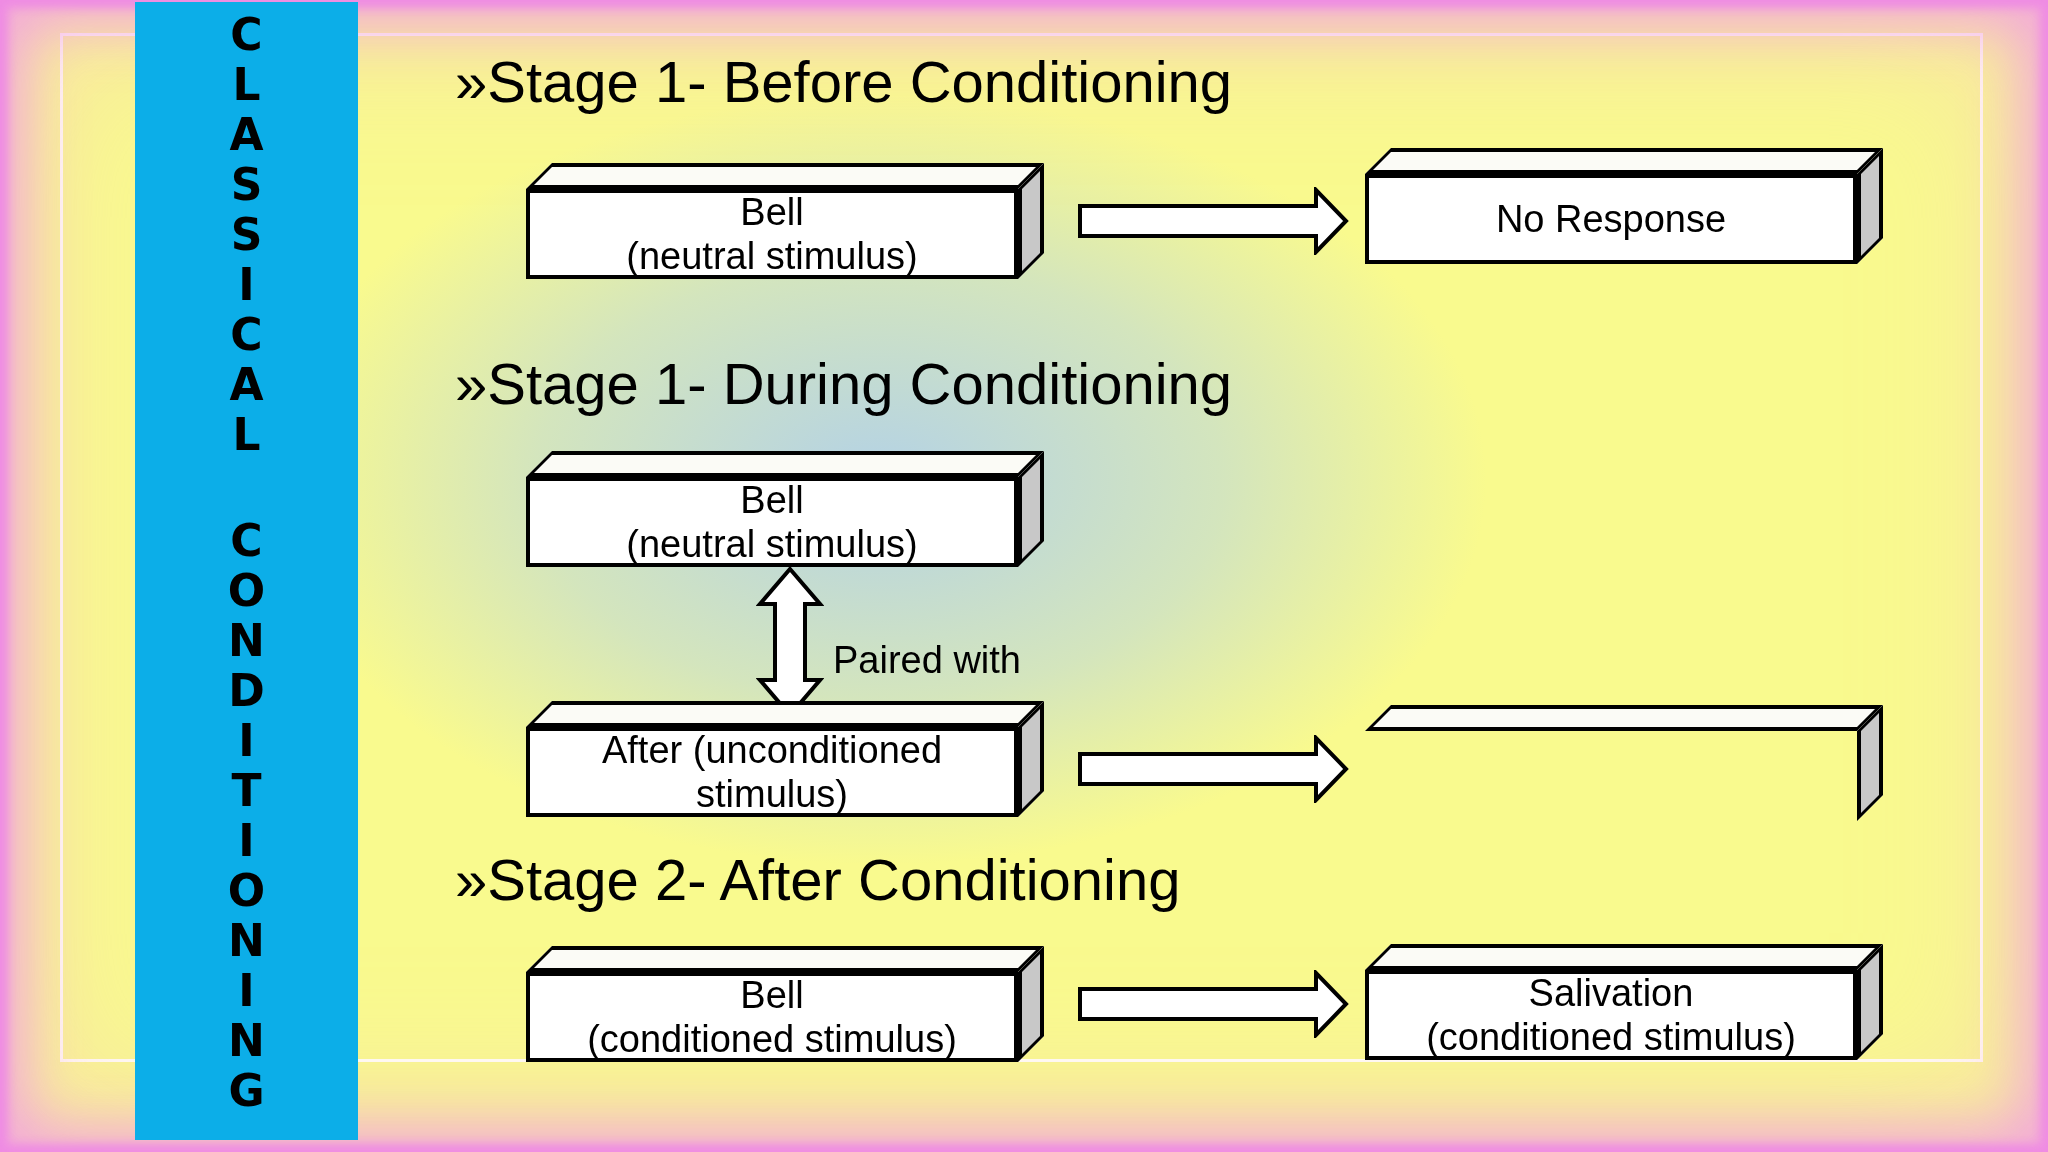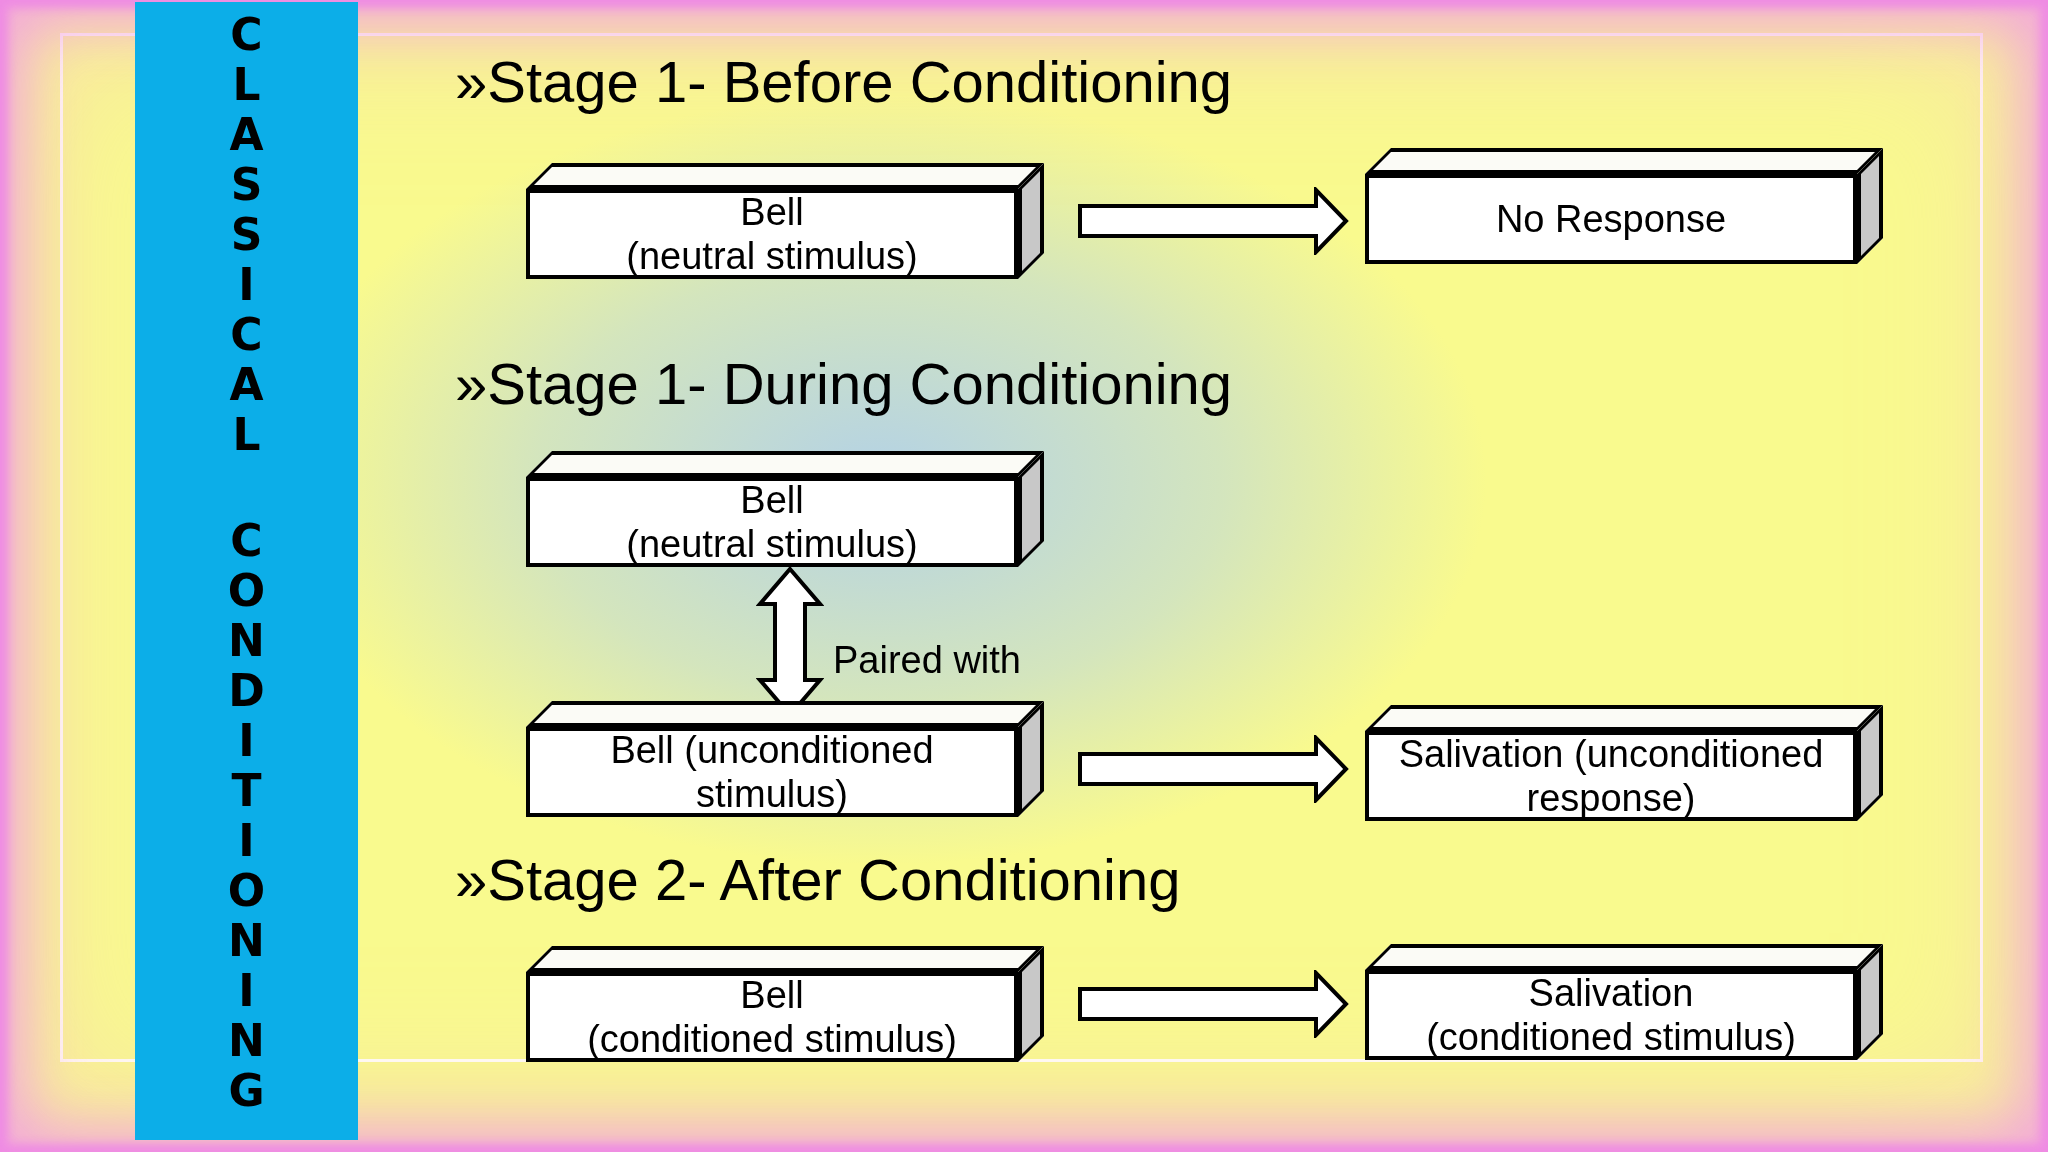--- a/index.html
+++ b/index.html
@@ -211,36 +211,32 @@
   <svg class="varrow" style="left:756px; top:566px" width="68" height="152" viewBox="0 0 68 152">
     <polygon points="34,3 64,38 49,38 49,114 64,114 34,149 4,114 19,114 19,38 4,38" fill="#ffffff" stroke="#000000" stroke-width="4" stroke-linejoin="miter"></polygon>
   </svg>
 
   <div class="pair-label" style="left:833px; top:638px">Paired with</div>
 
   <div class="box3d" style="left:526px; top:701px">
     <div class="face-top"></div>
     <div class="face-side"></div>
     <div class="face-front">
-      <div class="box-line">Bell (unconditioned</div>
+      <div class="box-line">After (unconditioned</div>
       <div class="box-line">stimulus)</div>
     </div>
   </div>
 
   <svg class="harrow" style="left:1078px; top:735px" width="272" height="68" viewBox="0 0 272 68">
     <polygon points="2,19 238,19 238,3 268,34 238,65 238,49 2,49" fill="#ffffff" stroke="#000000" stroke-width="4" stroke-linejoin="miter"></polygon>
   </svg>
 
   <div class="box3d" style="left:1365px; top:705px">
     <div class="face-top"></div>
     <div class="face-side"></div>
-    <div class="face-front">
-      <div class="box-line">Salivation (unconditioned</div>
-      <div class="box-line">response)</div>
-    </div>
   </div>
 
   <div class="stage-title" style="left:455px; top:844px"><span>»</span><span>Stage 2- After Conditioning</span></div>
 
   <div class="box3d" style="left:526px; top:946px">
     <div class="face-top"></div>
     <div class="face-side"></div>
     <div class="face-front">
       <div class="box-line">Bell</div>
       <div class="box-line">(conditioned stimulus)</div>

